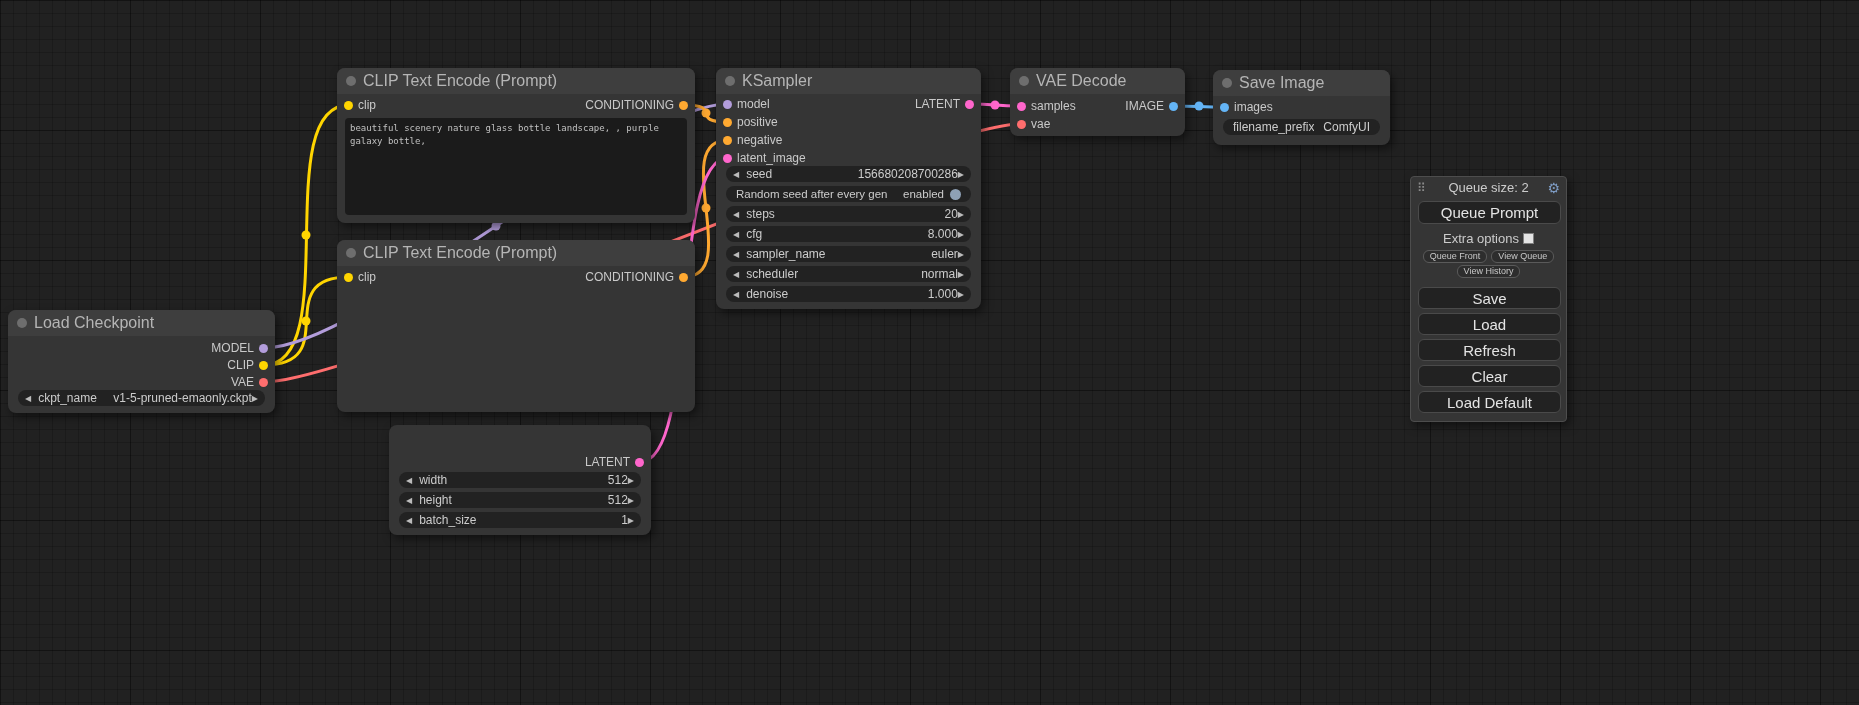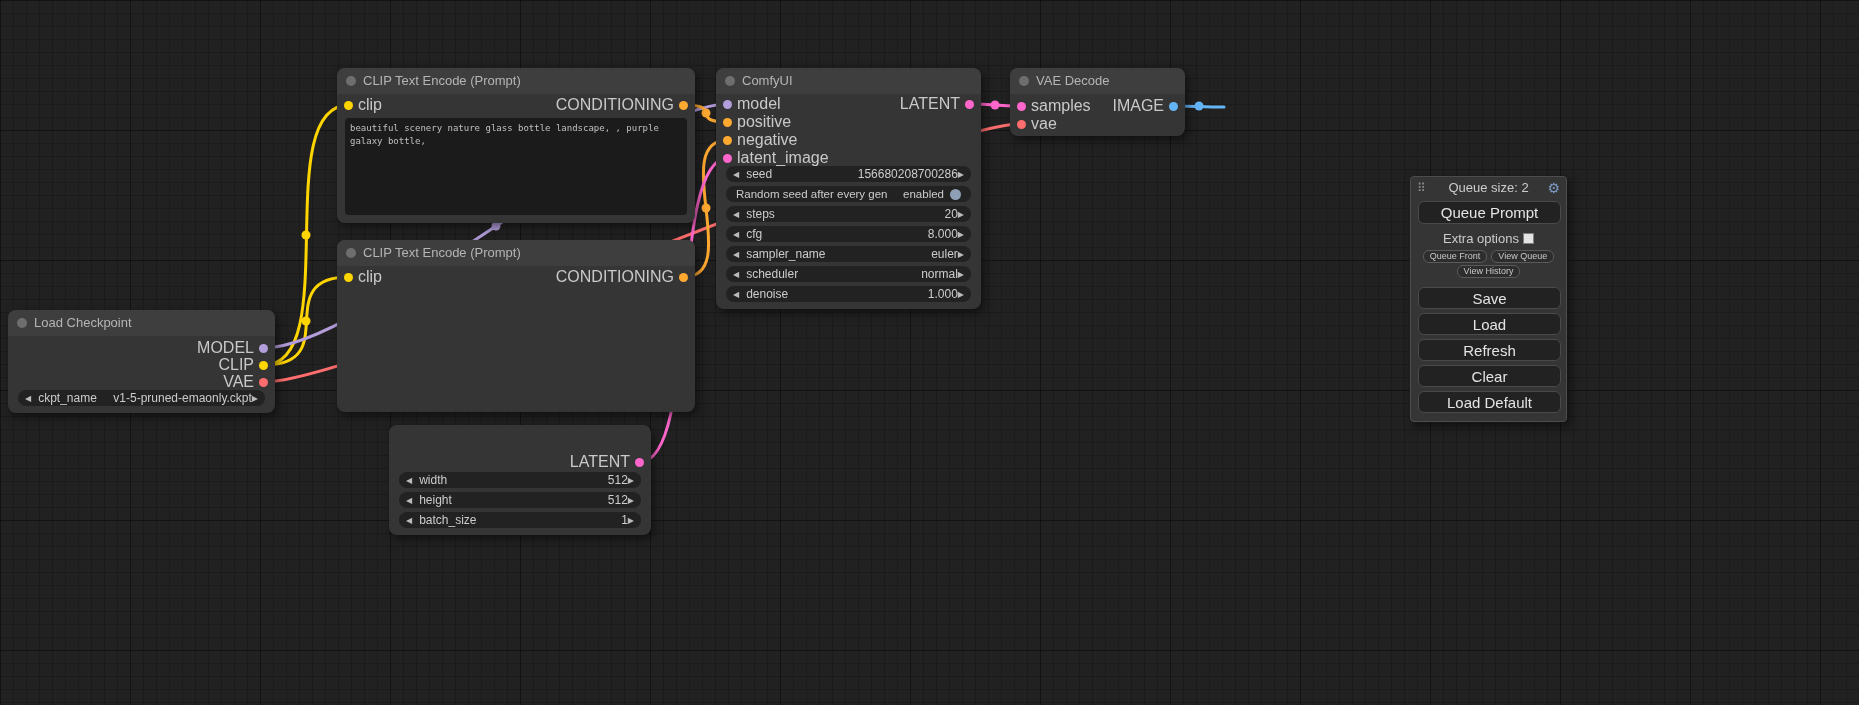--- a/index.html
+++ b/index.html
@@ -16,27 +16,27 @@
     font-family:"Liberation Sans", sans-serif;
   }
   #wires { position:absolute; left:0; top:0; z-index:1; }
   #wires path { fill:none; stroke-width:3; stroke-linecap:round; }
 
   .node {
     position:absolute; background:#353535; border-radius:8px;
     box-shadow:3px 4px 10px rgba(0,0,0,0.5); z-index:2;
   }
   .ntitle {
-    height:26px; line-height:26px; padding-left:26px; font-size:13px; color:#b5b5b5;
+    height:26px; line-height:26px; padding-left:26px; font-size:16px; color:#b5b5b5;
     background:#3e3e3e; border-radius:8px 8px 0 0; position:relative; white-space:nowrap;
     overflow:hidden;
   }
   .tdot { position:absolute; left:9px; top:8px; width:10px; height:10px; border-radius:50%; background:#6e6e6e; }
 
-  .slot { position:absolute; height:16px; line-height:16px; font-size:16px; color:#c9c9c9; white-space:nowrap; }
+  .slot { position:absolute; height:16px; line-height:16px; font-size:12px; color:#c9c9c9; white-space:nowrap; }
   .slot.in  { left:7px;  padding-left:14px; }
   .slot.out { right:7px; padding-right:14px; text-align:right; }
   .slot .dot { position:absolute; top:3.5px; width:9px; height:9px; border-radius:50%; }
   .slot.in .dot  { left:0; }
   .slot.out .dot { right:0; }
 
   .widget {
     position:absolute; left:10px; right:10px; height:16px; background:#222;
     border-radius:8px; display:flex; align-items:center; padding:0 7px;
     font-size:12px; color:#cccccc; white-space:nowrap; overflow:hidden;
@@ -156,21 +156,21 @@
     </div>
     <div class="slot out" style="top:29px">
       <span>CONDITIONING</span>
       <span class="dot" style="background: rgb(255, 169, 49);"></span>
     </div>
   </div>
 
   <div class="node" style="left:716px; top:68px; width:265px; height:241px">
     <div class="ntitle">
       <span class="tdot"></span>
-      <span>ComfyUI</span>
+      <span>KSampler</span>
     </div>
     <div class="slot in" style="top:28px">
       <span class="dot" style="background: rgb(179, 157, 219);"></span>
       <span>model</span>
     </div>
     <div class="slot out" style="top:28px">
       <span>LATENT</span>
       <span class="dot" style="background: rgb(255, 102, 204);"></span>
     </div>
     <div class="slot in" style="top:46px">
@@ -241,20 +241,34 @@
     <div class="slot out" style="top:30px">
       <span>IMAGE</span>
       <span class="dot" style="background: rgb(100, 181, 246);"></span>
     </div>
     <div class="slot in" style="top:48px">
       <span class="dot" style="background: rgb(255, 110, 110);"></span>
       <span>vae</span>
     </div>
   </div>
 
+  <div class="node" style="left:1213px; top:70px; width:177px; height:75px">
+    <div class="ntitle">
+      <span class="tdot"></span>
+      <span>Save Image</span>
+    </div>
+    <div class="slot in" style="top:29px">
+      <span class="dot" style="background: rgb(100, 181, 246);"></span>
+      <span>images</span>
+    </div>
+    <div class="widget noarrow" style="top:49px">
+      <span class="wname">filename_prefix</span>
+      <span class="wval">ComfyUI</span>
+    </div>
+  </div>
 
   <div class="node" style="left:389px; top:425px; width:262px; height:110px">
     <div class="slot out" style="top:29px">
       <span>LATENT</span>
       <span class="dot" style="background: rgb(255, 102, 204);"></span>
     </div>
     <div class="widget" style="top:47px">
       <span class="arr">◀</span>
       <span class="wname">width</span>
       <span class="wval">512</span>

